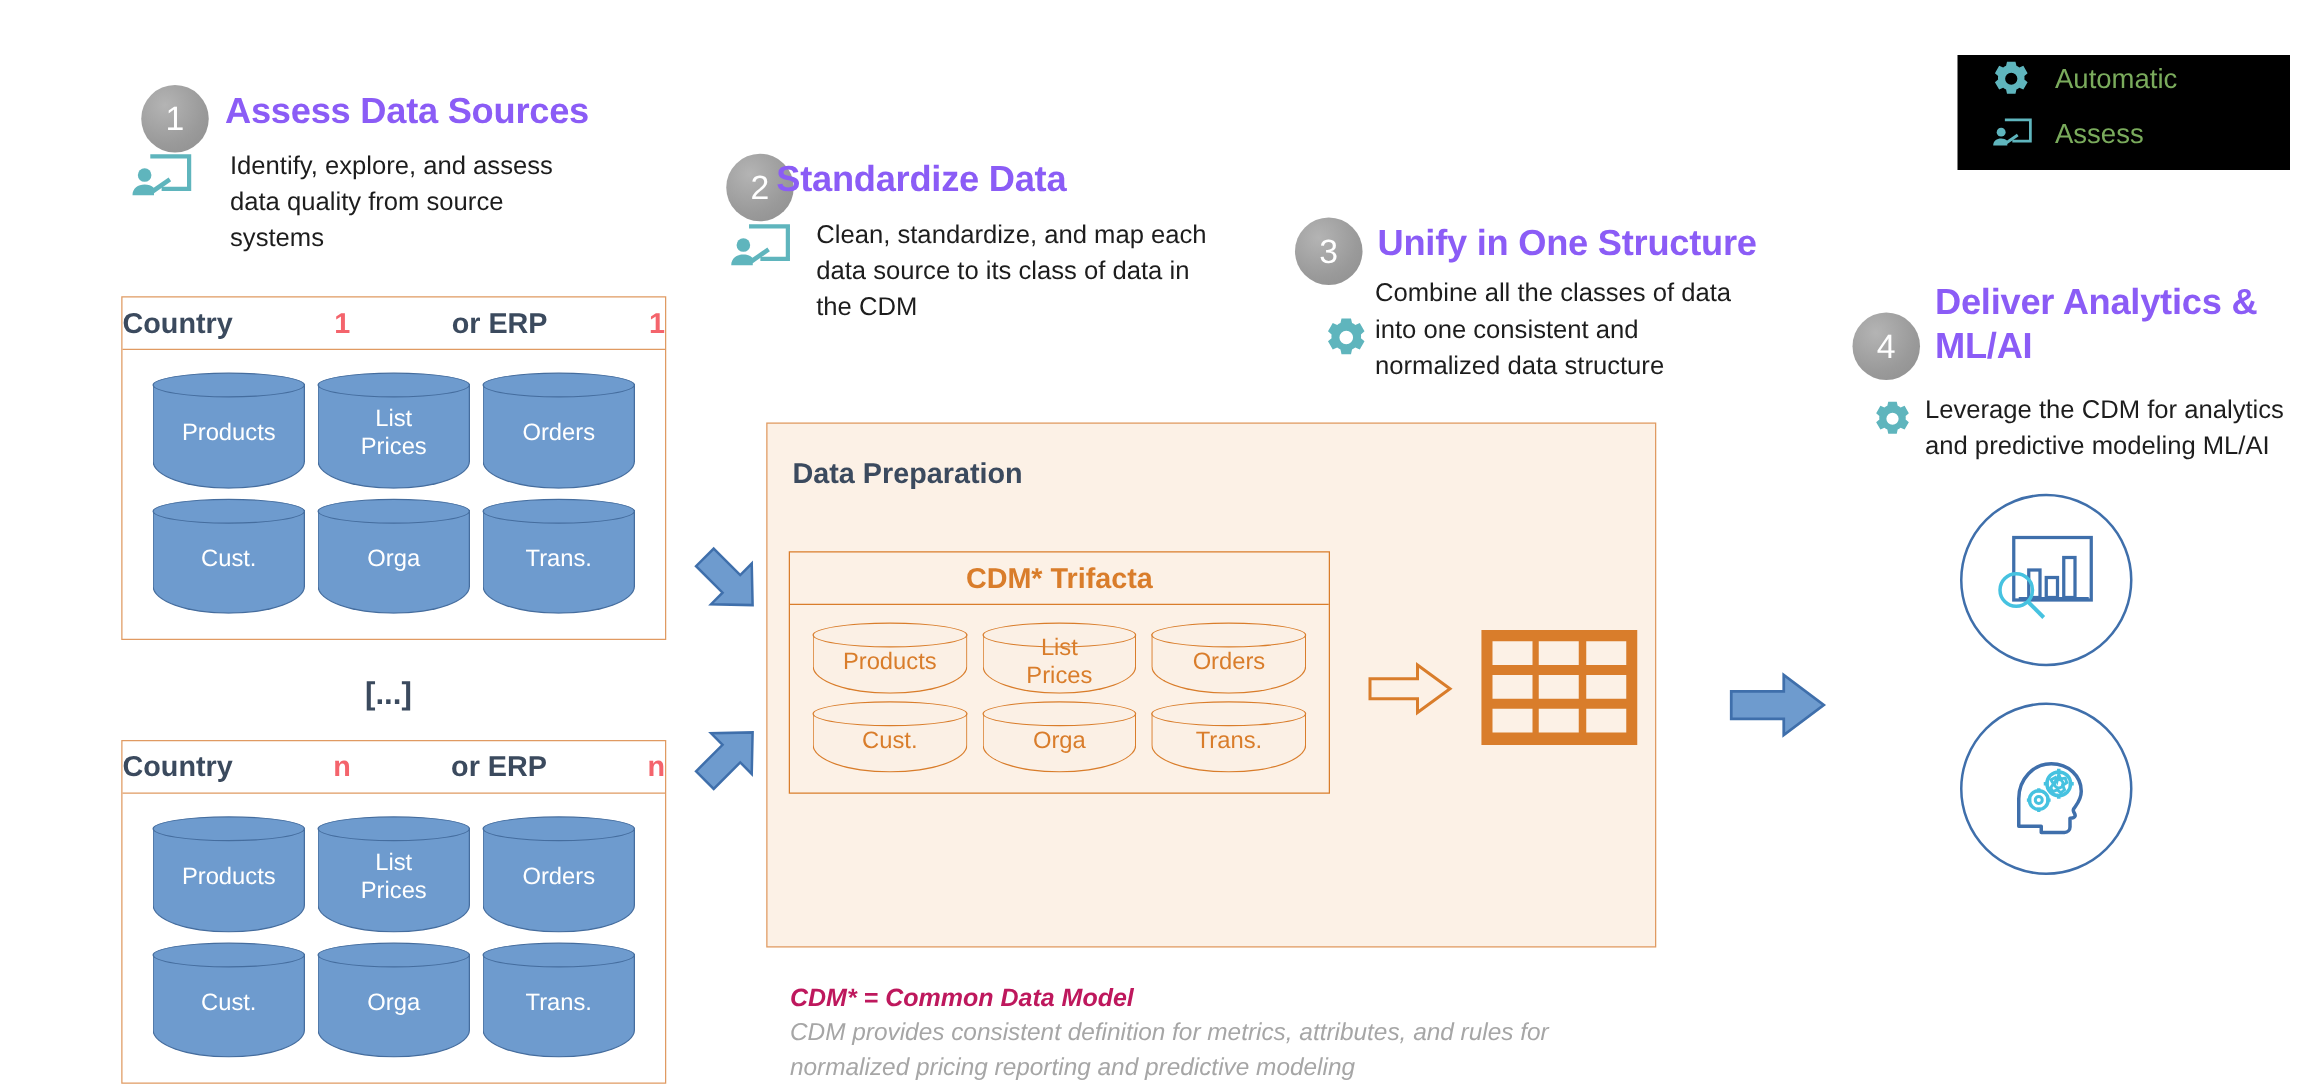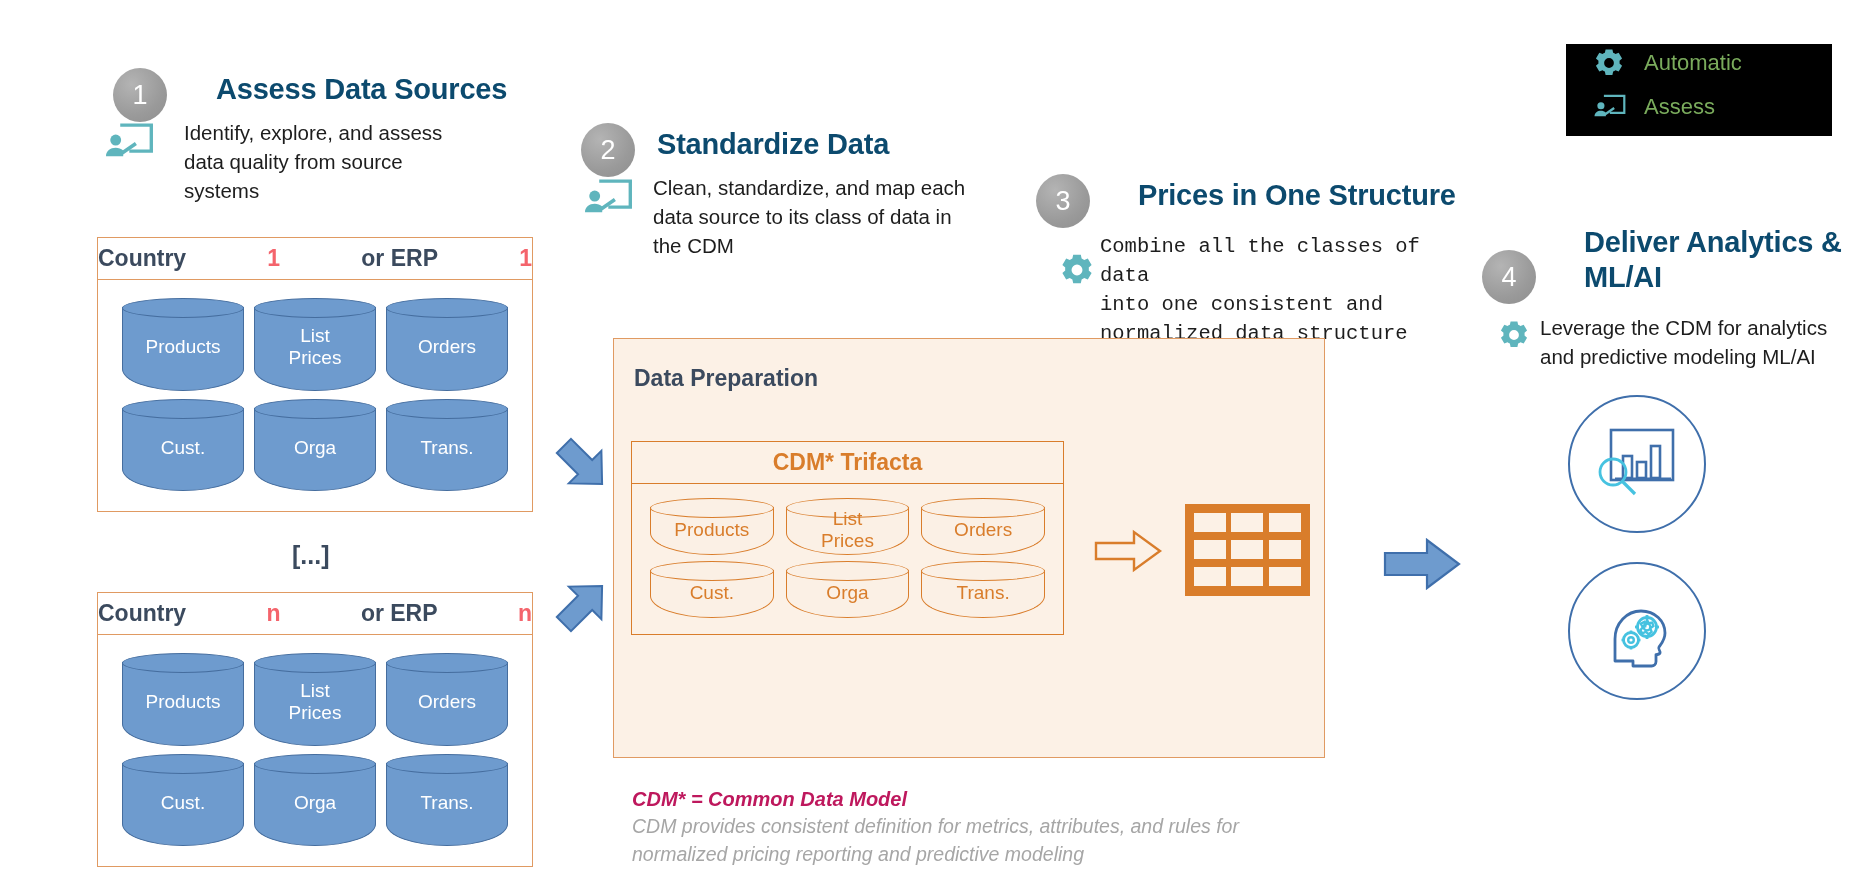--- a/index.html
+++ b/index.html
@@ -22,27 +22,26 @@
     border-radius: 50%;
     background: radial-gradient(circle at 35% 30%, #b4b4b4 0%, #9a9a9a 60%, #8e8e8e 100%);
     color: #ffffff;
     font-size: 27px;
     font-weight: 400;
     display: flex; align-items: center; justify-content: center;
     line-height: 1;
   }
   .step-title {
     position: absolute;
-    color: #0c4a6e;
+    color: #8b5cf6;
     font-weight: bold;
     font-size: 29px;
     line-height: 1.22;
     letter-spacing: -0.2px;
     white-space: pre-line;
-    margin-left: 36px;
   }
   .step-body {
     position: absolute;
     color: #1d1d1d;
     font-size: 20.5px;
     line-height: 1.42;
     white-space: pre-line;
   }
 
   
@@ -249,27 +248,27 @@
     <path d="M3 28c0-4.2 3.4-6.6 7.5-6.6 2.2 0 4.2.7 5.6 2l9.2-6.4 1.6 2.3-10.6 7.4V28z" fill="#5fb5bd"></path>
   </svg>
 </span>
 <div class="step-body" style="left:653px; top:173px; width:350px;">Clean, standardize, and map each
 data source to its class of data in
 the CDM</div>
 
 <div class="step-num" style="left:1036px; top:174px;">
   <span>3</span>
 </div>
-<div class="step-title" style="left:1102px; top:178px; width:360px;">Prices in One Structure</div>
+<div class="step-title" style="left:1102px; top:178px; width:360px;">Unify in One Structure</div>
 <span class="icon-gear" style="left:1058px; top:251px; width:38px; height:38px;">
   <svg viewBox="0 0 32 32" width="38" height="38">
     <path d="M19.2 3.2h-6.4l-.7 3.1a10 10 0 0 0-2.2 1.3L6.9 6.3 3.7 11.8l2.4 2.1a10 10 0 0 0 0 2.6l-2.4 2.1 3.2 5.5 3-1.3c.7.5 1.4 1 2.2 1.3l.7 3.1h6.4l.7-3.1c.8-.3 1.5-.8 2.2-1.3l3 1.3 3.2-5.5-2.4-2.1a10 10 0 0 0 0-2.6l2.4-2.1-3.2-5.5-3 1.3a10 10 0 0 0-2.2-1.3zM16 11.4a4.6 4.6 0 1 1 0 9.2 4.6 4.6 0 0 1 0-9.2z" fill="#5fb5bd"></path>
   </svg>
 </span>
-<div class="step-body" style="left:1100px; top:232px; width:330px;font-family:Liberation Mono, monospace;">Combine all the classes of data
+<div class="step-body" style="left:1100px; top:220px; width:330px;">Combine all the classes of data
 into one consistent and
 normalized data structure</div>
 
 <div class="step-num" style="left:1482px; top:250px;">
   <span>4</span>
 </div>
 <div class="step-title" style="left:1548px; top:225px; width:330px;">Deliver Analytics &amp;
 ML/AI</div>
 <span class="icon-gear" style="left:1497px; top:318px; width:34px; height:34px;">
   <svg viewBox="0 0 32 32" width="34" height="34">

